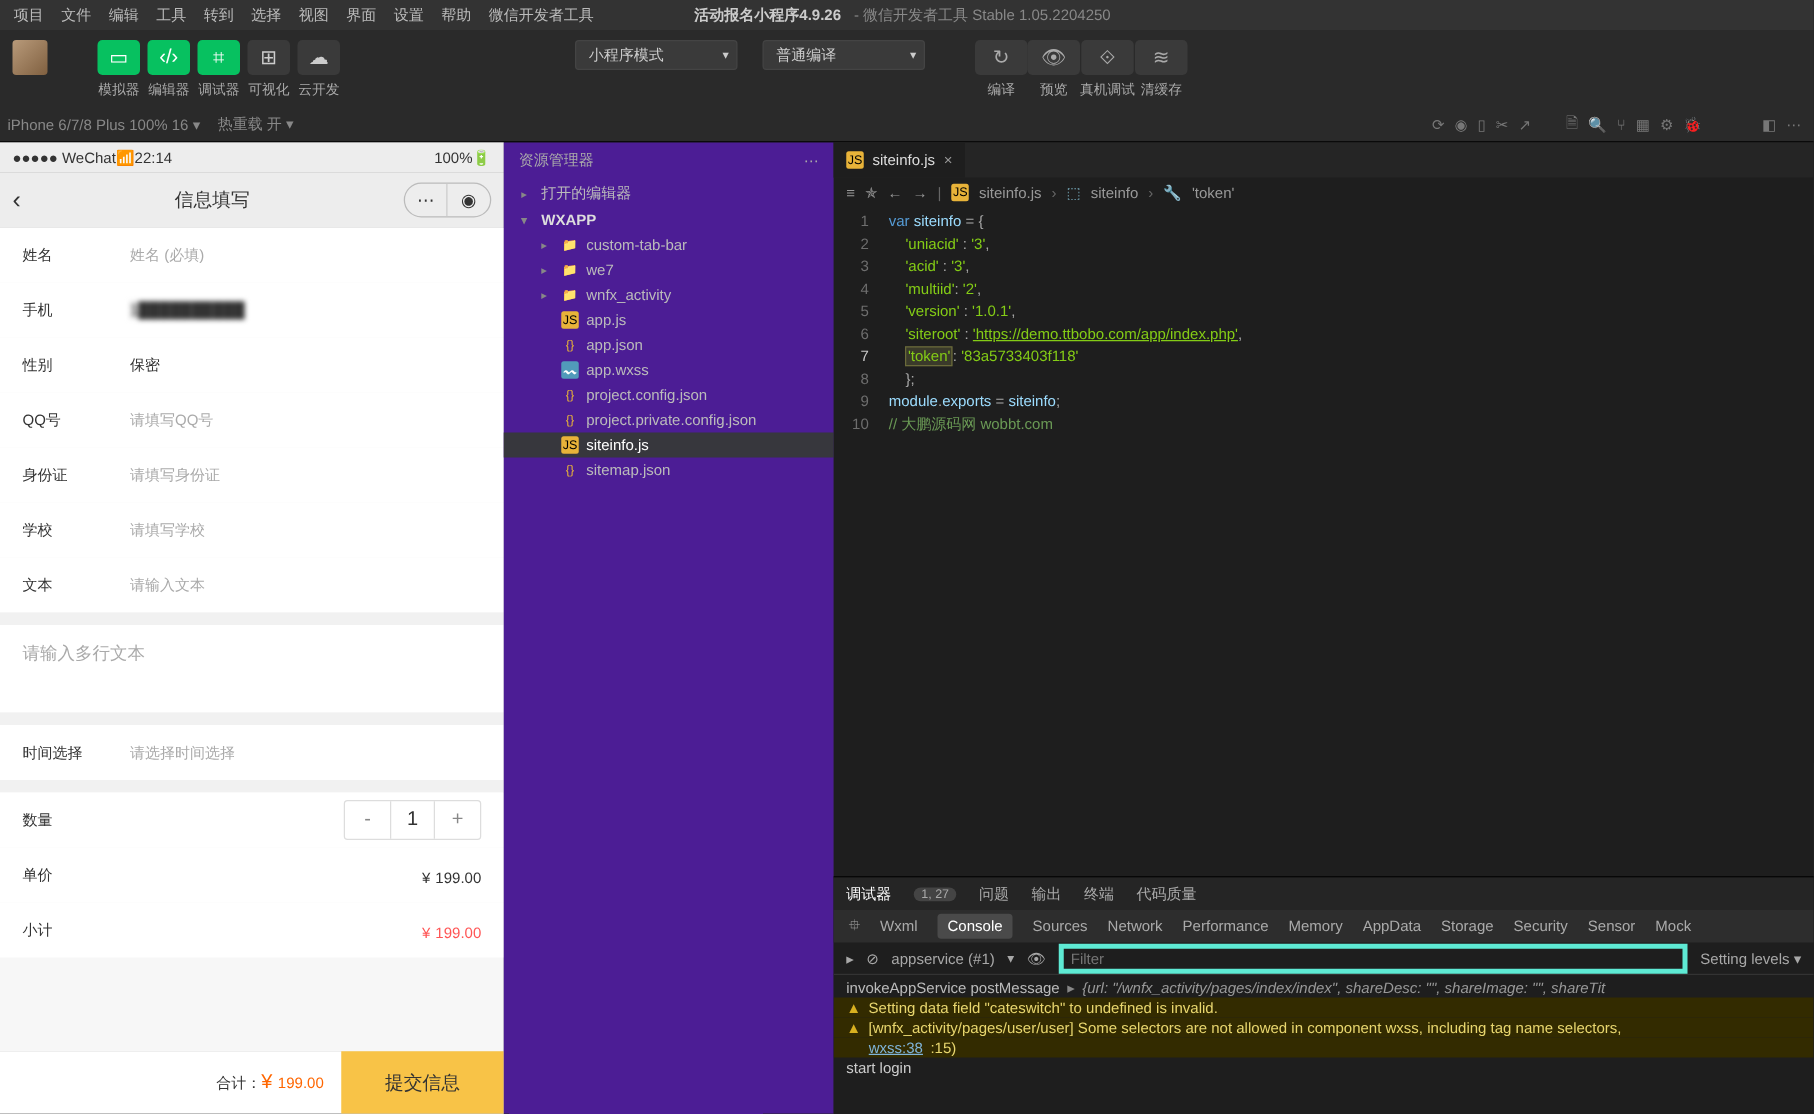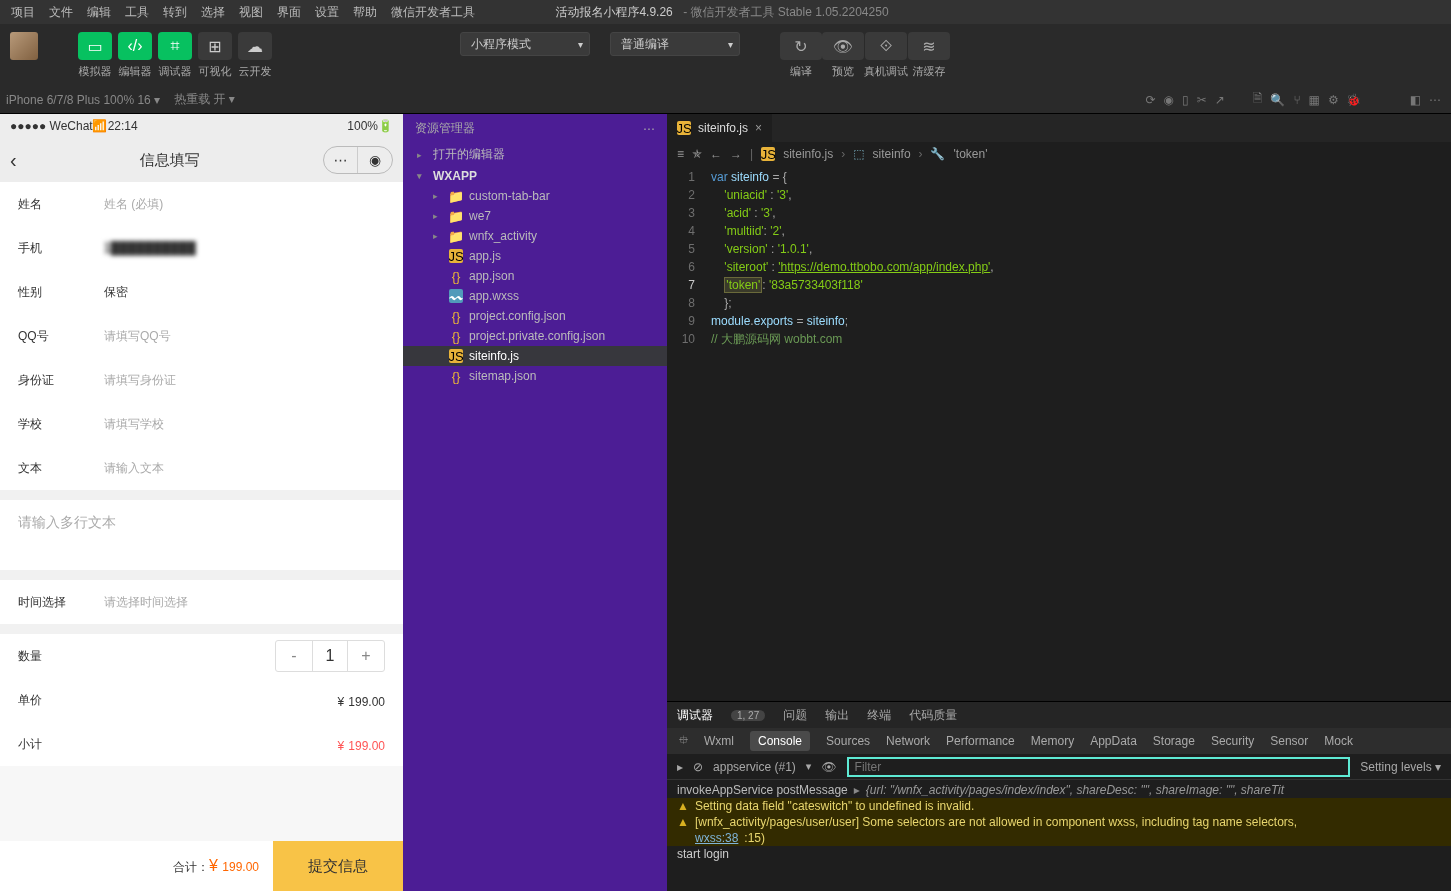--- a/index.html
+++ b/index.html
@@ -1,20 +1,20 @@
 <!DOCTYPE html>
 <html><head>
 <meta charset="utf-8">
 <style>
 *{box-sizing:border-box;margin:0;padding:0;font-family:-apple-system,"Segoe UI","Microsoft YaHei",sans-serif;font-size:12px}
 body{background:#2a2a2a;color:#a8a8a8;width:1451px;height:891px;overflow:hidden}
 .menubar{background:#333;height:24px;display:flex;align-items:center;padding:0 4px;color:#bbb}
 .menubar span{padding:0 7px;cursor:default}
 .winTitle{position:absolute;left:50%;transform:translateX(-50%);color:#888}
-.winTitle b{color:#ccc;font-weight:normal}
+.winTitle b{color:#ccc;font-weight:bold}
 .toolbar{background:#2a2a2a;height:62px;display:flex;align-items:flex-start;padding:8px 10px;position:relative}
 .tbGroup{display:flex;gap:6px}
 .iconBtn{display:flex;flex-direction:column;align-items:center;gap:4px;color:#aaa}
 .iconBtn .ico{width:34px;height:28px;border-radius:4px;display:flex;align-items:center;justify-content:center;font-size:16px}
 .green{background:#07c160;color:#fff}
 .grey{background:#3a3a3a;color:#ccc}
 .iconBtn .lbl{font-size:11px}
 .thumb{width:28px;height:28px;background:linear-gradient(135deg,#b89a7a,#806040);border-radius:3px;margin-right:40px}
 .select{background:#3a3a3a;border:1px solid #444;color:#ccc;height:24px;display:flex;align-items:center;padding:0 20px 0 10px;border-radius:3px;position:relative;min-width:130px}
 .select::after{content:"▾";position:absolute;right:6px;font-size:10px}
@@ -52,21 +52,21 @@
 .footbar .tot .p{color:#f60;font-size:16px}
 .submit{background:#f8c347;color:#333;height:100%;width:130px;display:flex;align-items:center;justify-content:center;font-size:15px}
 .red{color:#f55}
 .midCol{width:264px;background:#4c1d95;display:flex;flex-direction:column}
 .panelHd{padding:6px 12px;color:#aaa;font-size:11px;display:flex;align-items:center;justify-content:space-between}
 .ftree{font-size:12.5px}
 .fi{display:flex;align-items:center;padding:3px 0 3px 14px;gap:6px;color:#bbb}
 .fi.l1{padding-left:30px}
 .fi.sel{background:#37373d;color:#fff}
 .fi .ch{color:#888;font-size:9px;width:10px}
-.fico{width:14px;height:14px;display:inline-flex;align-items:center;justify-content:center;border-radius:2px;font-size:13px}
+.fico{width:14px;height:14px;display:inline-flex;align-items:center;justify-content:center;border-radius:2px;font-size:10px}
 .folder{color:#c0a36e}
 .jsF{background:#e8b339;color:#000}
 .jsonF{background:none;color:#e8b339}
 .cssF{background:#519aba;color:#fff}
 .editCol{flex:1;background:#1e1e1e;display:flex;flex-direction:column;min-width:0}
 .edTabs{height:28px;background:#252525;display:flex;align-items:center}
 .edTab{background:#1e1e1e;height:100%;display:flex;align-items:center;padding:0 10px;gap:7px;color:#ddd}
 .edTab .x{color:#999}
 .bc{height:24px;display:flex;align-items:center;padding:0 10px;gap:8px;color:#999;font-size:12px}
 .bc .s{color:#666}
@@ -75,21 +75,21 @@
 .code{flex:1;padding-top:2px;white-space:pre}
 .k{color:#569cd6}.s{color:#84cc16}.v{color:#9cdcfe}.cm{color:#6a9955}.u{text-decoration:underline}
 .hl{background:#3a3a2a;border:1px solid #6a6a3a;padding:0 1px}
 .dbg{height:190px;background:#1e1e1e;border-top:1px solid #000;display:flex;flex-direction:column}
 .dbgTabs{height:26px;background:#252525;display:flex;align-items:center;padding:0 10px;gap:18px;font-size:12px;color:#aaa}
 .dbgTabs .act{color:#fff}
 .pill{background:#444;border-radius:10px;padding:0 6px;font-size:10px}
 .devtools{height:26px;background:#2d2d2d;display:flex;align-items:center;gap:16px;padding:0 12px;font-size:12px;color:#aaa}
 .devtools .act{background:#4a4a4a;padding:3px 8px;border-radius:3px;color:#fff}
 .conTools{height:26px;display:flex;align-items:center;gap:10px;padding:0 10px;font-size:11px;border-bottom:1px solid #333}
-.conTools input{background:transparent;border:2px solid #5eead4;color:#ccc;padding:1px 6px;flex:1}
+.conTools input{background:transparent;border:4px solid #5eead4;color:#ccc;padding:1px 6px;flex:1}
 .conBody{flex:1;padding:2px 0;font-family:Consolas,monospace;font-size:11.5px;overflow:hidden}
 .cl{padding:1px 10px;color:#ccc;display:flex;gap:6px}
 .cl .i{color:#bbb}
 .cl.warn{background:#332b00;color:#e8d66e}
 .warnI{color:#d8b020}
 .link{color:#7fb4d8;text-decoration:underline}
 </style>
 </head>
 <body>
 

